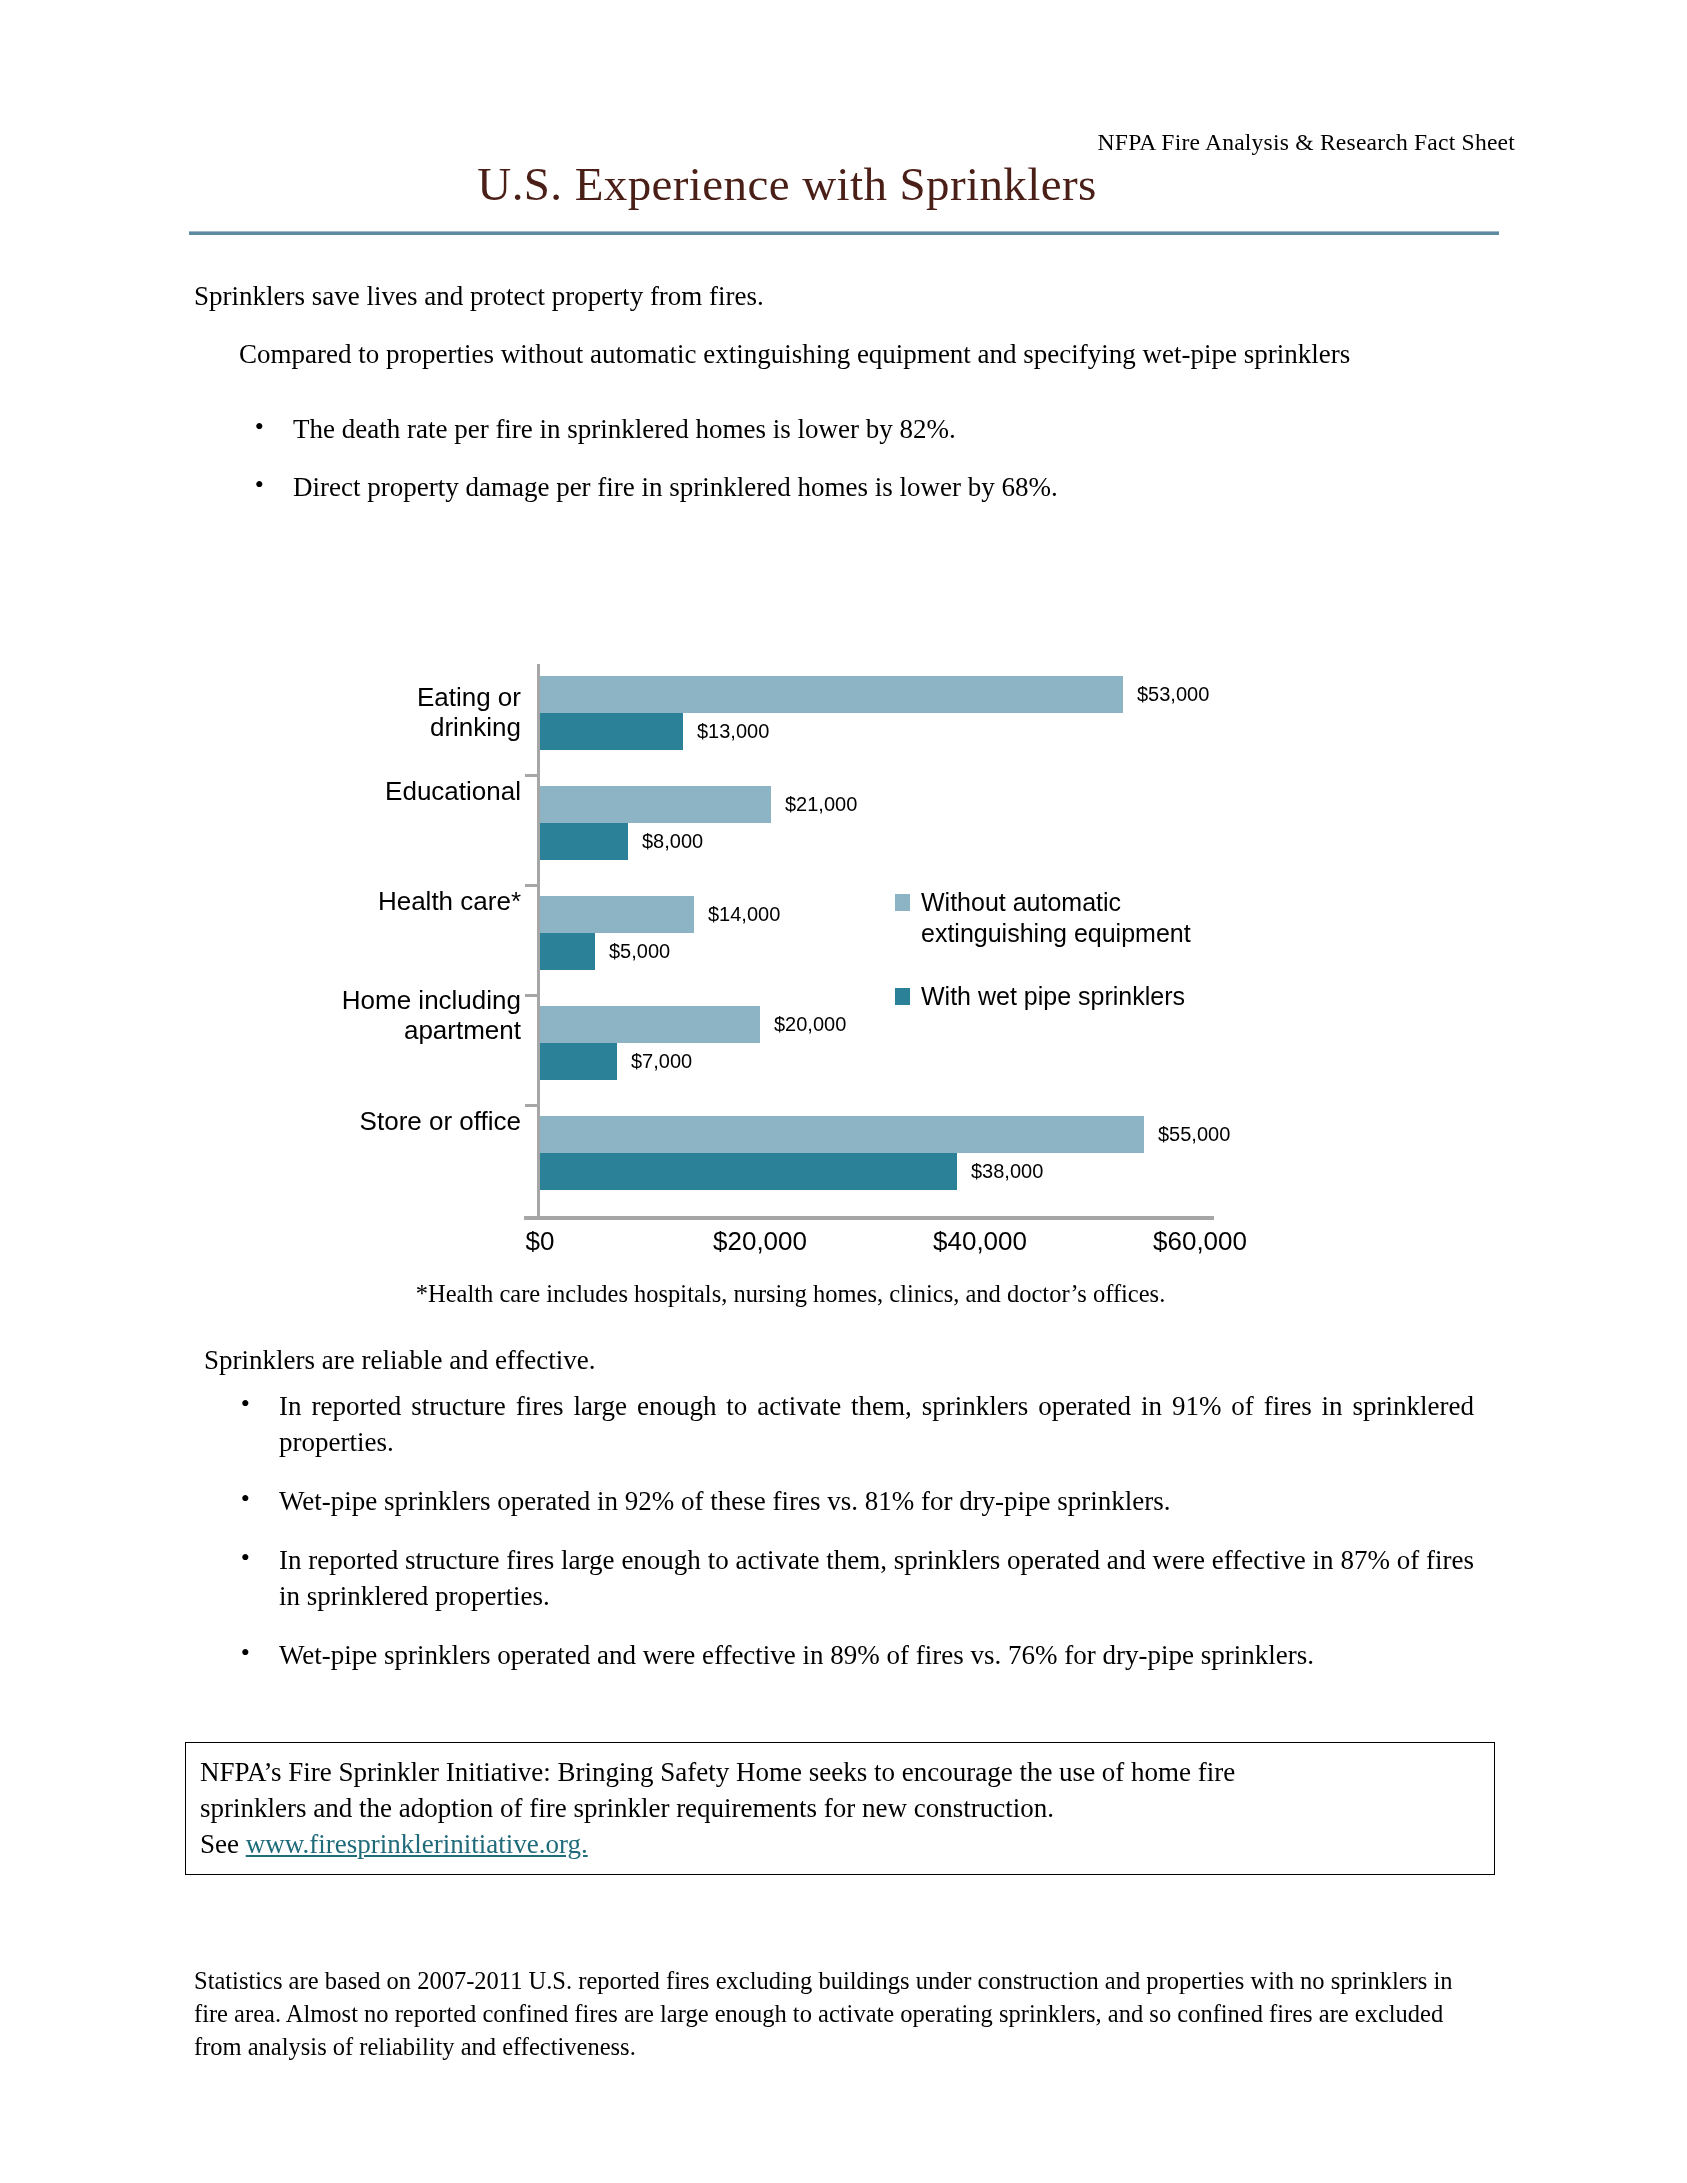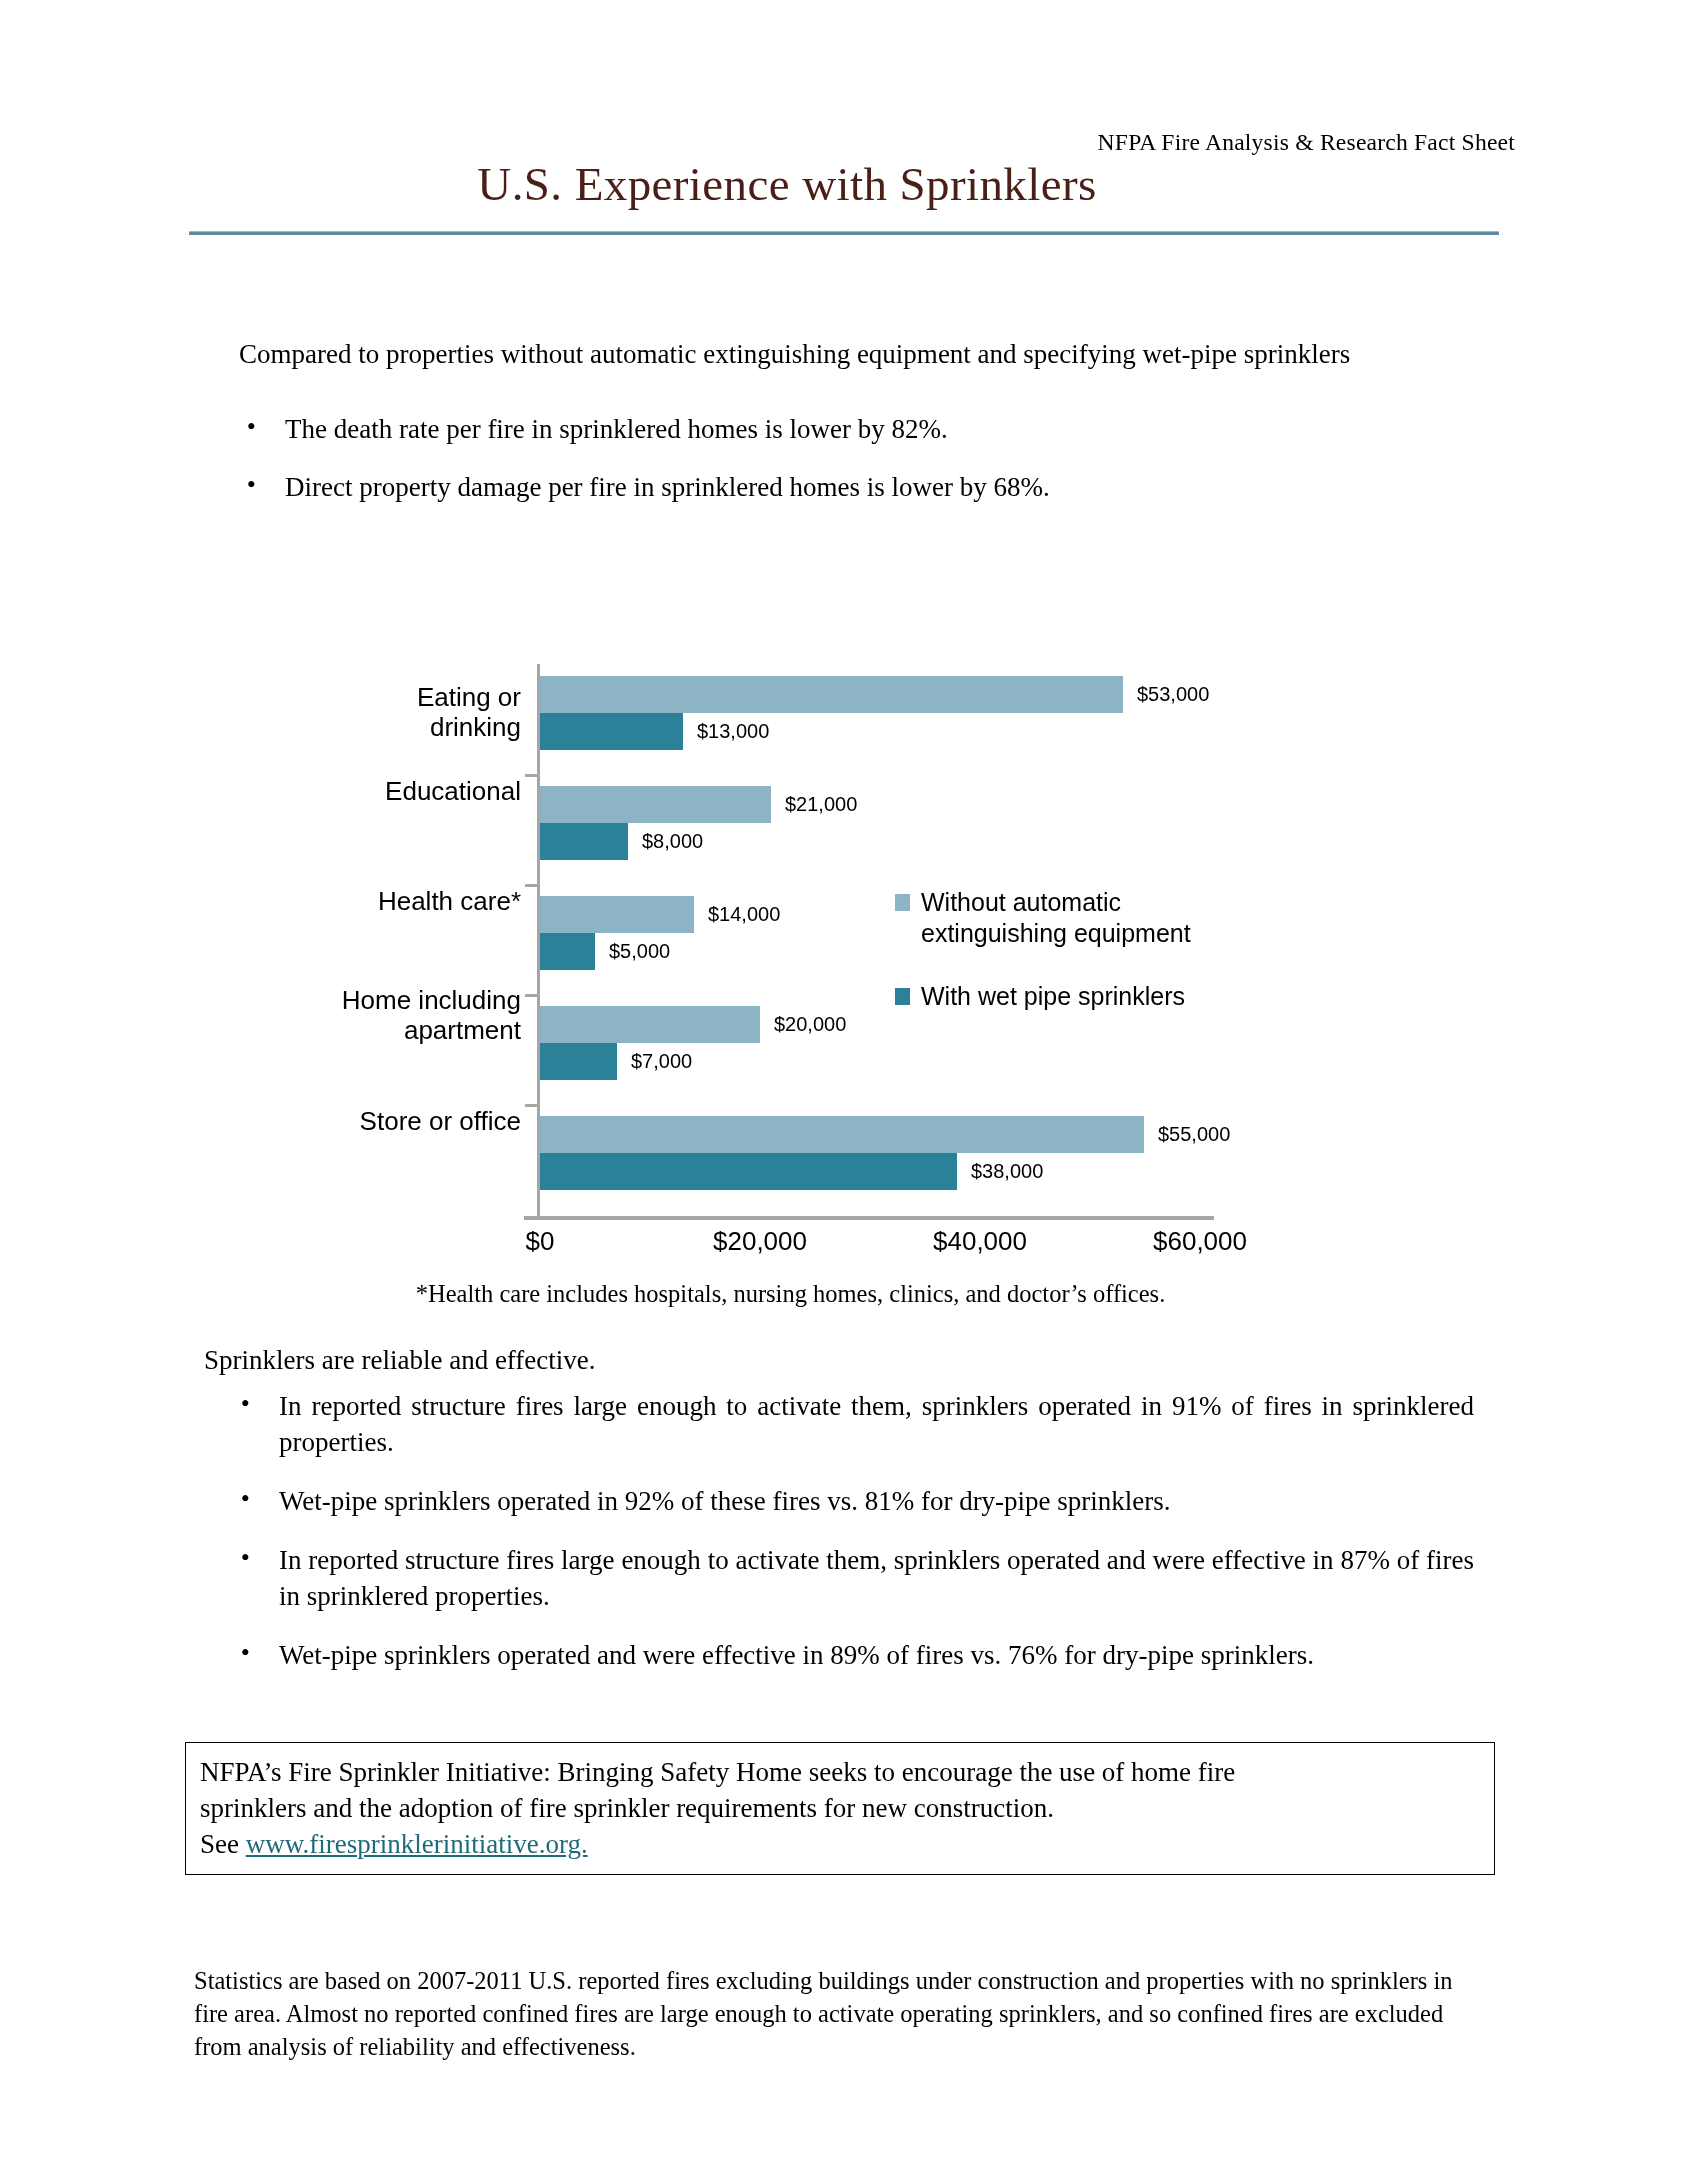--- a/index.html
+++ b/index.html
@@ -86,21 +86,21 @@
     margin-bottom: 23px;
   }
   ul.bullets li::before {
     content: "\2022";
     position: absolute;
     left: 15.7px;
     top: -1.7px;
     font-size: 26px;
   }
   .bullets-top {
-    left: 231px;
+    left: 239px;
     top: 412px;
     width: 1249px;
   }
 
   
   .chart-wrap {
     position: absolute;
     left: 262px;
     top: 550px;
     width: 1162px;
@@ -270,20 +270,21 @@
 </style>
 </head>
 <body>
 
 <div class="page">
 
   <div class="hdr-line">NFPA Fire Analysis &amp; Research Fact Sheet</div>
   <div class="doc-title">U.S. Experience with Sprinklers</div>
   <div class="title-rule"></div>
 
+  <div class="lead">Sprinklers save lives and protect property from fires.</div>
   <div class="para-compare">Compared to properties without automatic extinguishing equipment and specifying wet-pipe sprinklers</div>
   <ul class="bullets bullets-top">
     <li>The death rate per fire in sprinklered homes is lower by 82%.</li>
     <li>Direct property damage per fire in sprinklered homes is lower by 68%.</li>
   </ul>
 
   <div class="chart-wrap">
 
     <div class="plot">
       <div class="axis-y"></div>

